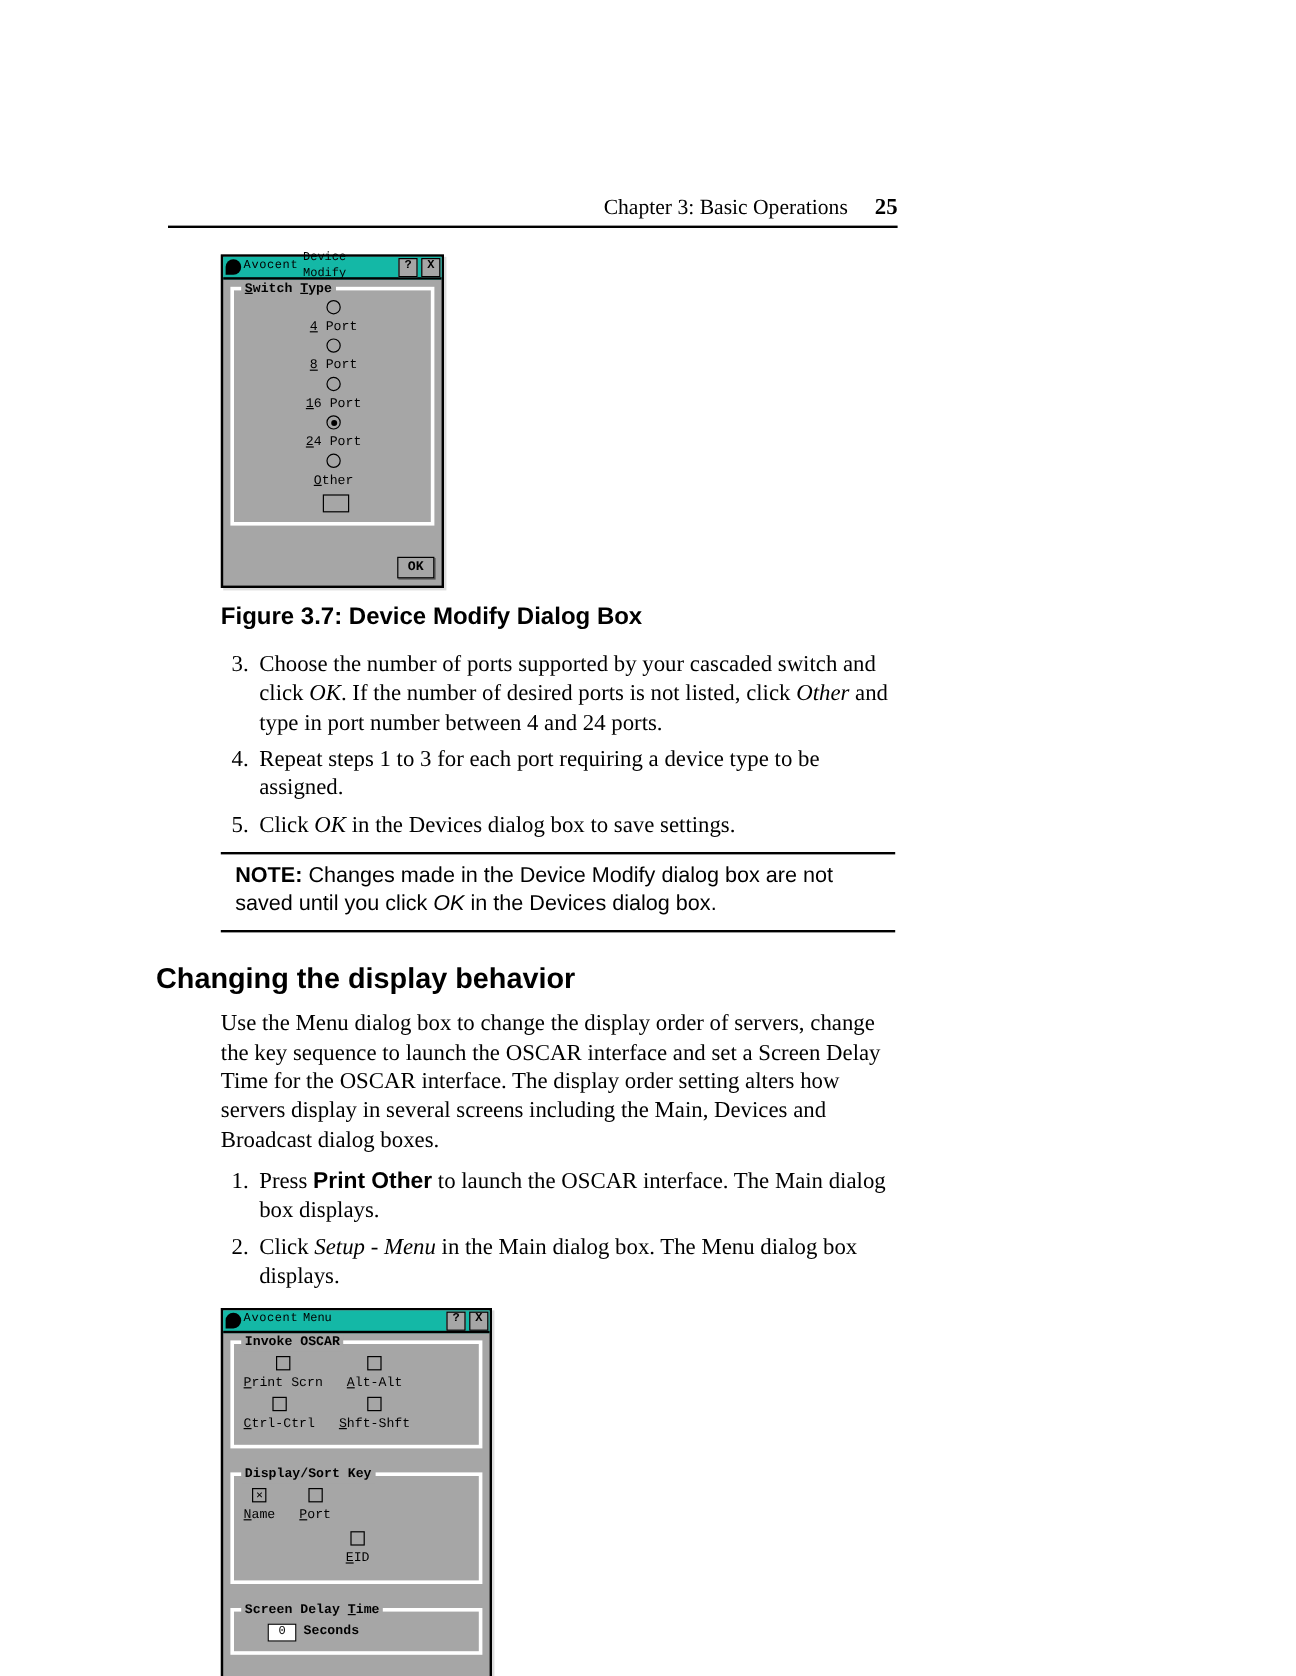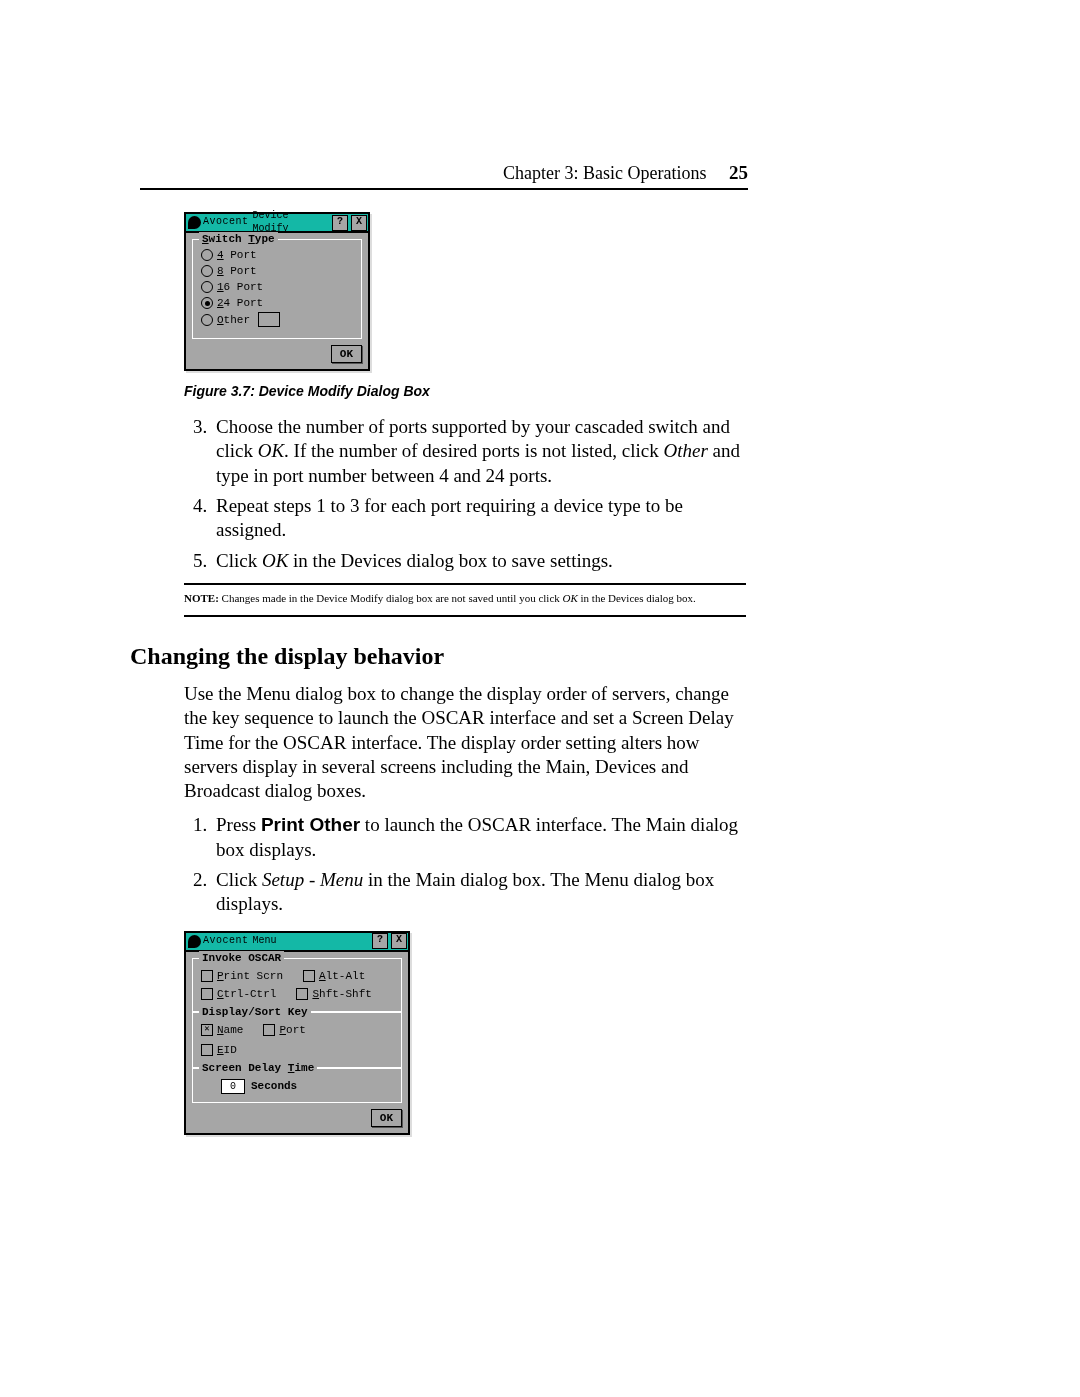--- a/index.html
+++ b/index.html
@@ -36,45 +36,44 @@
     font-size: 19px;
   }
   .content {
     margin-top: 60px;
     margin-left: 54px;
     font-size: 19px;
     line-height: 1.28;
   }
   .caption {
     font-family: Arial, Helvetica, sans-serif;
-    font-size: 14px;
+    font-size: 20px;
     font-weight: bold;
     margin: 12px 0 14px 0;
-    font-style: italic;
   }
   ol.steps {
     margin: 0 0 6px 0;
     padding-left: 28px;
   }
   ol.steps > li {
     padding-left: 4px;
     margin-bottom: 6px;
   }
   ol.steps > li > span.ital { font-style: italic; }
   .note-sep { height: 2px; background: #000; margin: 10px 0 6px 0; }
   .note {
-    font-family: Liberation Serif, serif;
-    font-size: 11px;
+    font-family: Liberation Sans, sans-serif;
+    font-size: 18px;
     line-height: 1.3;
-    margin: 2px 0;
+    margin: 2px 12px;
   }
   .note .nb { font-weight: bold; }
   .note .ital { font-style: italic; }
   h2.section {
-    font-family: Liberation Serif, serif;
+    font-family: Liberation Sans, sans-serif;
     font-size: 24px;
     font-weight: bold;
     margin: 24px 0 10px -54px;
   }
   p.body { margin: 0 0 10px 0; }
   .subhead {
     font-family: Arial, Helvetica, sans-serif;
     font-size: 17px;
     font-weight: bold;
     margin: 14px 0 8px 0;
@@ -123,35 +122,35 @@
     font-weight: bold;
     margin-right: 1px;
     flex-shrink: 0;
   }
   .dlg-body {
     padding: 6px 6px 6px 6px;
     font-size: 11px;
     color: #000;
   }
   .field {
-    border: 1px solid #ffffff;
+    border: 3px solid #ffffff;
     position: relative;
     padding: 6px 6px 6px 8px;
-    margin-bottom: 0;
+    margin-bottom: 20px;
   }
   .field .legend {
     position: absolute;
     top: -8px; left: 6px;
     background: #a6a6a6;
     padding: 0 3px;
     font-size: 11px;
     font-weight: bold;
   }
   .hot { text-decoration: underline; }
-  .opt { display: flex; align-items: center; gap: 4px; margin: 2px 0; font-size: 11px; }
+  .opt { display: flex; align-items: center; gap: 4px; margin: 2px 0; font-size: 11px; flex-direction: column; }
   .radio, .check {
     width: 10px; height: 10px;
     display: inline-flex;
     align-items: center; justify-content: center;
     flex-shrink: 0;
   }
   .radio {
     border: 1px solid #000;
     border-radius: 50%;
     background: #a6a6a6;

